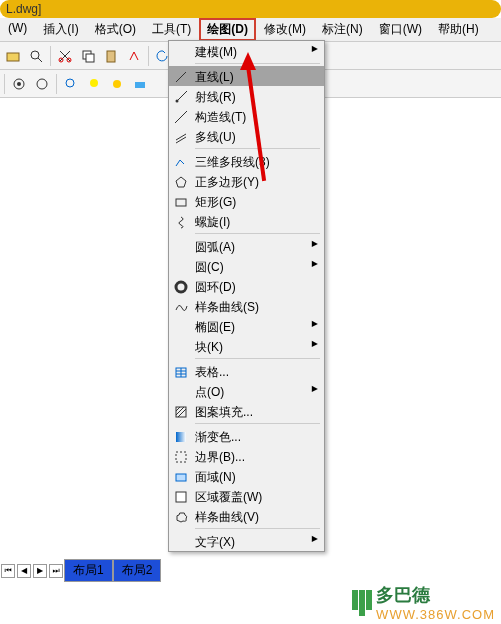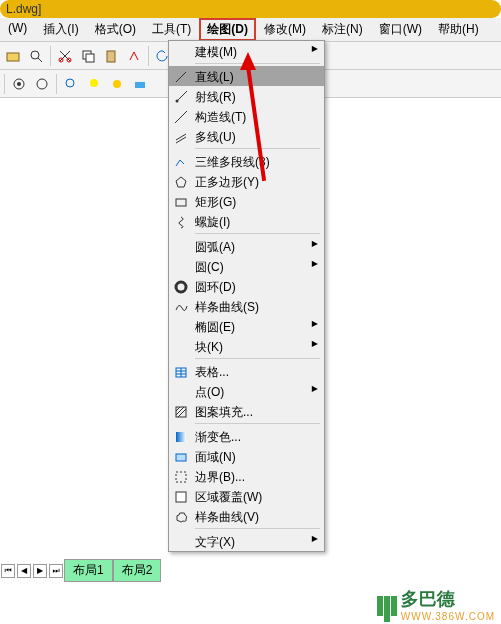--- a/index.html
+++ b/index.html
@@ -16,26 +16,26 @@
 .dd-item { display: flex; align-items: flex-start; padding: 3px 4px 3px 26px; position: relative; cursor: pointer; height: 20px; }
 .dd-item.hover { background: #a3a3a3; }
 .dd-item .icon-slot { position: absolute; left: 4px; width: 16px; height: 16px; display: flex; align-items: center; justify-content: center; }
 .dd-item .arrow { position: absolute; right: 6px; font-size: 8px; }
 .dd-sep { height: 1px; background: #ccc; margin: 2px 4px 2px 26px; }
 .redo-arrow { position: absolute; left: 246px; top: 52px; width: 4px; height: 130px; z-index: 101; pointer-events: none; }
 .redo-arrow::before { content: ''; position: absolute; top: 0; left: 0; width: 0; height: 0; border-left: 8px solid transparent; border-right: 8px solid transparent; border-bottom: 18px solid #d00; transform: translateX(-6px); }
 .redo-arrow::after { content: ''; position: absolute; top: 14px; left: 0; width: 4px; height: 116px; background: #d00; transform: rotate(-8deg); transform-origin: top; }
 .tabs { position: absolute; bottom: 42px; left: 0; display: flex; align-items: center; font-size: 11px; }
 .tab-btn { width: 14px; height: 14px; border: 1px solid #999; margin: 0 1px; display: flex; align-items: center; justify-content: center; font-size: 8px; }
-.tab { padding: 2px 8px; border: 1px solid #999; background: #86efac; }
-.logo { position: absolute; bottom: 2px; right: 6px; display: flex; align-items: flex-end; gap: 4px; }
+.tab { padding: 2px 8px; border: 1px solid #999; background: #1d4ed8; }
+.logo { position: absolute; bottom: 2px; right: 6px; display: flex; align-items: center; gap: 4px; }
 .logo-blocks { display: flex; gap: 1px; }
 .logo-blocks span { width: 6px; height: 20px; }
 .logo-text { font-size: 18px; font-weight: bold; color: #2a7b3f; }
-.logo-sub { font-size: 10px; color: #e8a030; letter-spacing: 1px; }
+.logo-sub { font-size: 13px; color: #e8a030; letter-spacing: 1px; }
 </style>
 </head>
 <body>
 
 <div class="title-bar">
   <span>L.dwg]</span>
 </div>
 
 <div class="menu-bar">
   <span class="menu-item">(W)</span>
@@ -310,32 +310,32 @@
               <stop offset="1" stop-color="#fff"></stop>
             </linearGradient>
           </defs>
         </svg>
       </span>
       <span>渐变色...</span>
     </div>
     <div class="dd-item">
       <span class="icon-slot">
         <svg width="14" height="14">
+          <rect x="2" y="2" width="10" height="10" fill="none" stroke="#333" stroke-dasharray="2"></rect>
+        </svg>
+      </span>
+      <span>边界(B)...</span>
+    </div>
+    <div class="dd-item">
+      <span class="icon-slot">
+        <svg width="14" height="14">
           <rect x="2" y="4" width="10" height="7" fill="#bdf" stroke="#06c"></rect>
         </svg>
       </span>
       <span>面域(N)</span>
-    </div>
-    <div class="dd-item">
-      <span class="icon-slot">
-        <svg width="14" height="14">
-          <rect x="2" y="2" width="10" height="10" fill="none" stroke="#333" stroke-dasharray="2"></rect>
-        </svg>
-      </span>
-      <span>边界(B)...</span>
     </div>
     <div class="dd-item">
       <span class="icon-slot">
         <svg width="14" height="14">
           <rect x="2" y="2" width="10" height="10" fill="#fff" stroke="#333"></rect>
         </svg>
       </span>
       <span>区域覆盖(W)</span>
     </div>
     <div class="dd-item">

